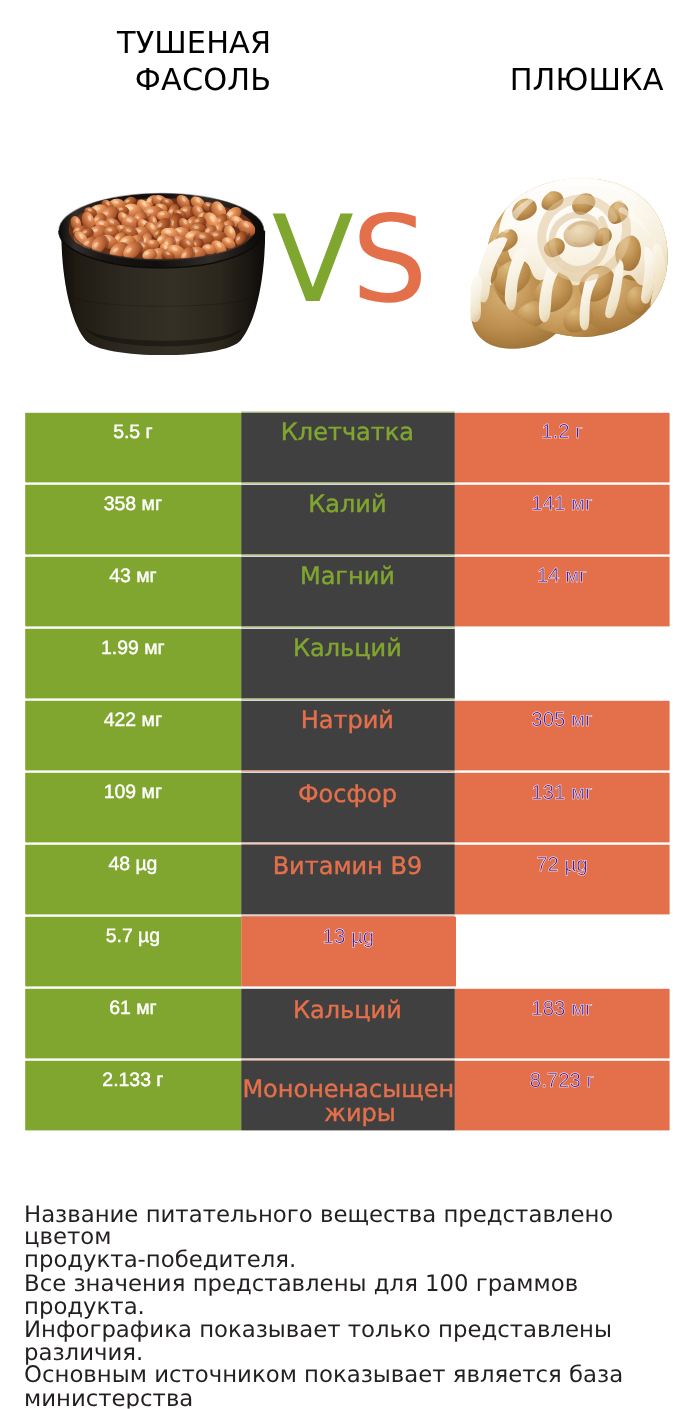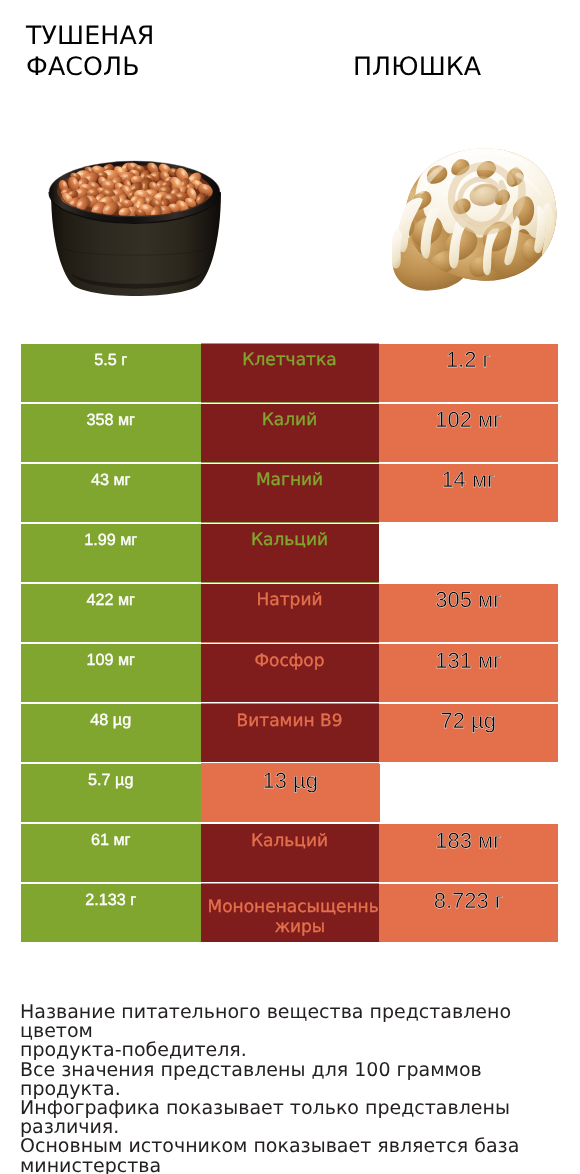--- a/index.html
+++ b/index.html
@@ -1,38 +1,38 @@
 <!DOCTYPE html>
 <html lang="ru"><head>
 <meta charset="utf-8">
 <title>Сравнение продуктов</title>
 <style>
   html,body{margin:0;padding:0;background:#fff;}
   body{width:580px;height:1174px;font-family:"DejaVu Sans",sans-serif;-webkit-font-smoothing:antialiased;font-smooth:always;text-rendering:geometricPrecision;}
   .page{position:relative;width:580px;height:1174px;background:#fff;overflow:hidden;opacity:0.9999;}
 
   
-  .title{position:absolute;color:#000;font-size:25.3px;line-height:30.5px;text-align:left;font-weight:400;text-transform:uppercase;letter-spacing:0.1px;}
+  .title{position:absolute;color:#000;font-size:25.3px;line-height:30.5px;text-align:right;font-weight:400;text-transform:uppercase;letter-spacing:0.1px;}
   #title-left{left:26px;top:21px;width:200px;}
   #title-right{left:353px;top:51.5px;width:200px;}
 
   
   #img-left{position:absolute;left:47px;top:159px;width:175px;height:139px;}
   #img-right{position:absolute;left:392px;top:142px;width:174px;height:152px;}
   #vs{position:absolute;left:226.5px;top:167px;width:140px;height:100px;font-size:100px;line-height:100px;font-weight:400;letter-spacing:-2px;white-space:nowrap;}
   #vs .v{color:#7FA62E;}
   #vs .s{color:#E4704B;}
 
   
   #nutrient-table{position:absolute;left:21px;top:343.5px;width:537px;}
   .row{position:relative;height:58.1px;margin-bottom:2px;display:flex;}
   .cell{display:flex;align-items:center;justify-content:center;text-align:center;padding-bottom:25px;box-sizing:border-box;}
   .cell.left{width:179.5px;background:#80A62F;color:#fff;font-family:"Liberation Sans",sans-serif;font-size:16.2px;font-weight:400;-webkit-text-stroke:0.38px #fff;}
-  .cell.right{width:179.5px;background:#E4704B;color:#000000;font-family:"Liberation Sans",sans-serif;font-size:22px;font-weight:400;-webkit-text-stroke:0.38px #fff;}
-  .cell.mid{position:relative;width:178px;background:#7f1d1d;color:#80A62F;font-family:"DejaVu Sans",sans-serif;font-size:17px;font-weight:400;-webkit-text-stroke:0.35px #80A62F;box-sizing:border-box;}
+  .cell.right{width:179.5px;background:#E4704B;color:#4c1d95;font-family:"Liberation Sans",sans-serif;font-size:17px;font-weight:400;-webkit-text-stroke:0.38px #fff;}
+  .cell.mid{position:relative;width:178px;background:#404040;color:#80A62F;font-family:"DejaVu Sans",sans-serif;font-size:20px;font-weight:400;-webkit-text-stroke:0.35px #80A62F;box-sizing:border-box;}
   .cell.mid:after{content:"";position:absolute;left:0;right:0;bottom:-1.5px;height:1px;background:#92a85f;}
   .row:first-child .cell.mid:before{content:"";position:absolute;left:0;right:0;top:-0.5px;height:1px;background:#92a85f;}
   .row.orange .cell.mid:after,.row.orange .cell.mid:before{background:#d08468;}
   .row.orange .cell.mid{color:#E4704B;-webkit-text-stroke-color:#E4704B;}
   .cell.mid .lbl{line-height:20px;white-space:nowrap;}
   .row.wrap .cell.mid{overflow:hidden;padding-bottom:0;padding-top:8px;}
   .row.wrap .cell.mid .lbl{white-space:normal;width:196px;margin-left:21px;display:block;}
 
   
   #footer{position:absolute;left:20px;top:1003px;width:540px;color:#231f20;font-size:19px;line-height:19.2px;}
@@ -557,20 +557,21 @@
             <ellipse cy="1.3" rx="5.7" ry="4.1" class="bsh"></ellipse>
             <ellipse rx="5.3" ry="3.6" fill="url(#b3)"></ellipse>
             <ellipse cx="-1.1" cy="-1.2" rx="1.6" ry="0.9" class="bhi"></ellipse>
           </g>
         </g>
         <path d="M2 32a84 30 0 0 0 168 0a84 30 0 0 1-168 0z" fill="url(#rg)"></path>
         <path d="M2 32a84 30 0 0 0 168 0" fill="none" stroke="#070605" stroke-width="1.2" opacity=".85"></path>
         <path d="M14 34a72 21.5 0 0 0 144 0" fill="none" stroke="#383330" stroke-width="1.3" opacity=".6"></path>
       </svg></div>
 
+  <div id="vs"><span class="v">V</span><span class="s">S</span></div>
 
   <div id="img-right"><svg xmlns="http://www.w3.org/2000/svg" viewBox="0 0 164 138" width="100%" height="100%" preserveAspectRatio="none">
         <defs>
           <radialGradient id="dg" cx=".42" cy=".26" r=".84">
             <stop offset="0" stop-color="#e6c187"></stop>
             <stop offset=".42" stop-color="#d1a263"></stop>
             <stop offset=".78" stop-color="#b37f3e"></stop>
             <stop offset="1" stop-color="#90611e"></stop>
           </radialGradient>
           <radialGradient id="dg2" cx=".35" cy=".22" r=".9">
@@ -682,21 +683,21 @@
         <div class="cell mid">
           <span class="lbl">Клетчатка</span>
         </div>
         <div class="cell right">1.2 г</div>
       </div>
       <div class="row green">
         <div class="cell left">358 мг</div>
         <div class="cell mid">
           <span class="lbl">Калий</span>
         </div>
-        <div class="cell right">102 мг</div>
+        <div class="cell right">141 мг</div>
       </div>
       <div class="row green">
         <div class="cell left">43 мг</div>
         <div class="cell mid">
           <span class="lbl">Магний</span>
         </div>
         <div class="cell right">14 мг</div>
       </div>
       <div class="row green">
         <div class="cell left">1.99 мг</div>

